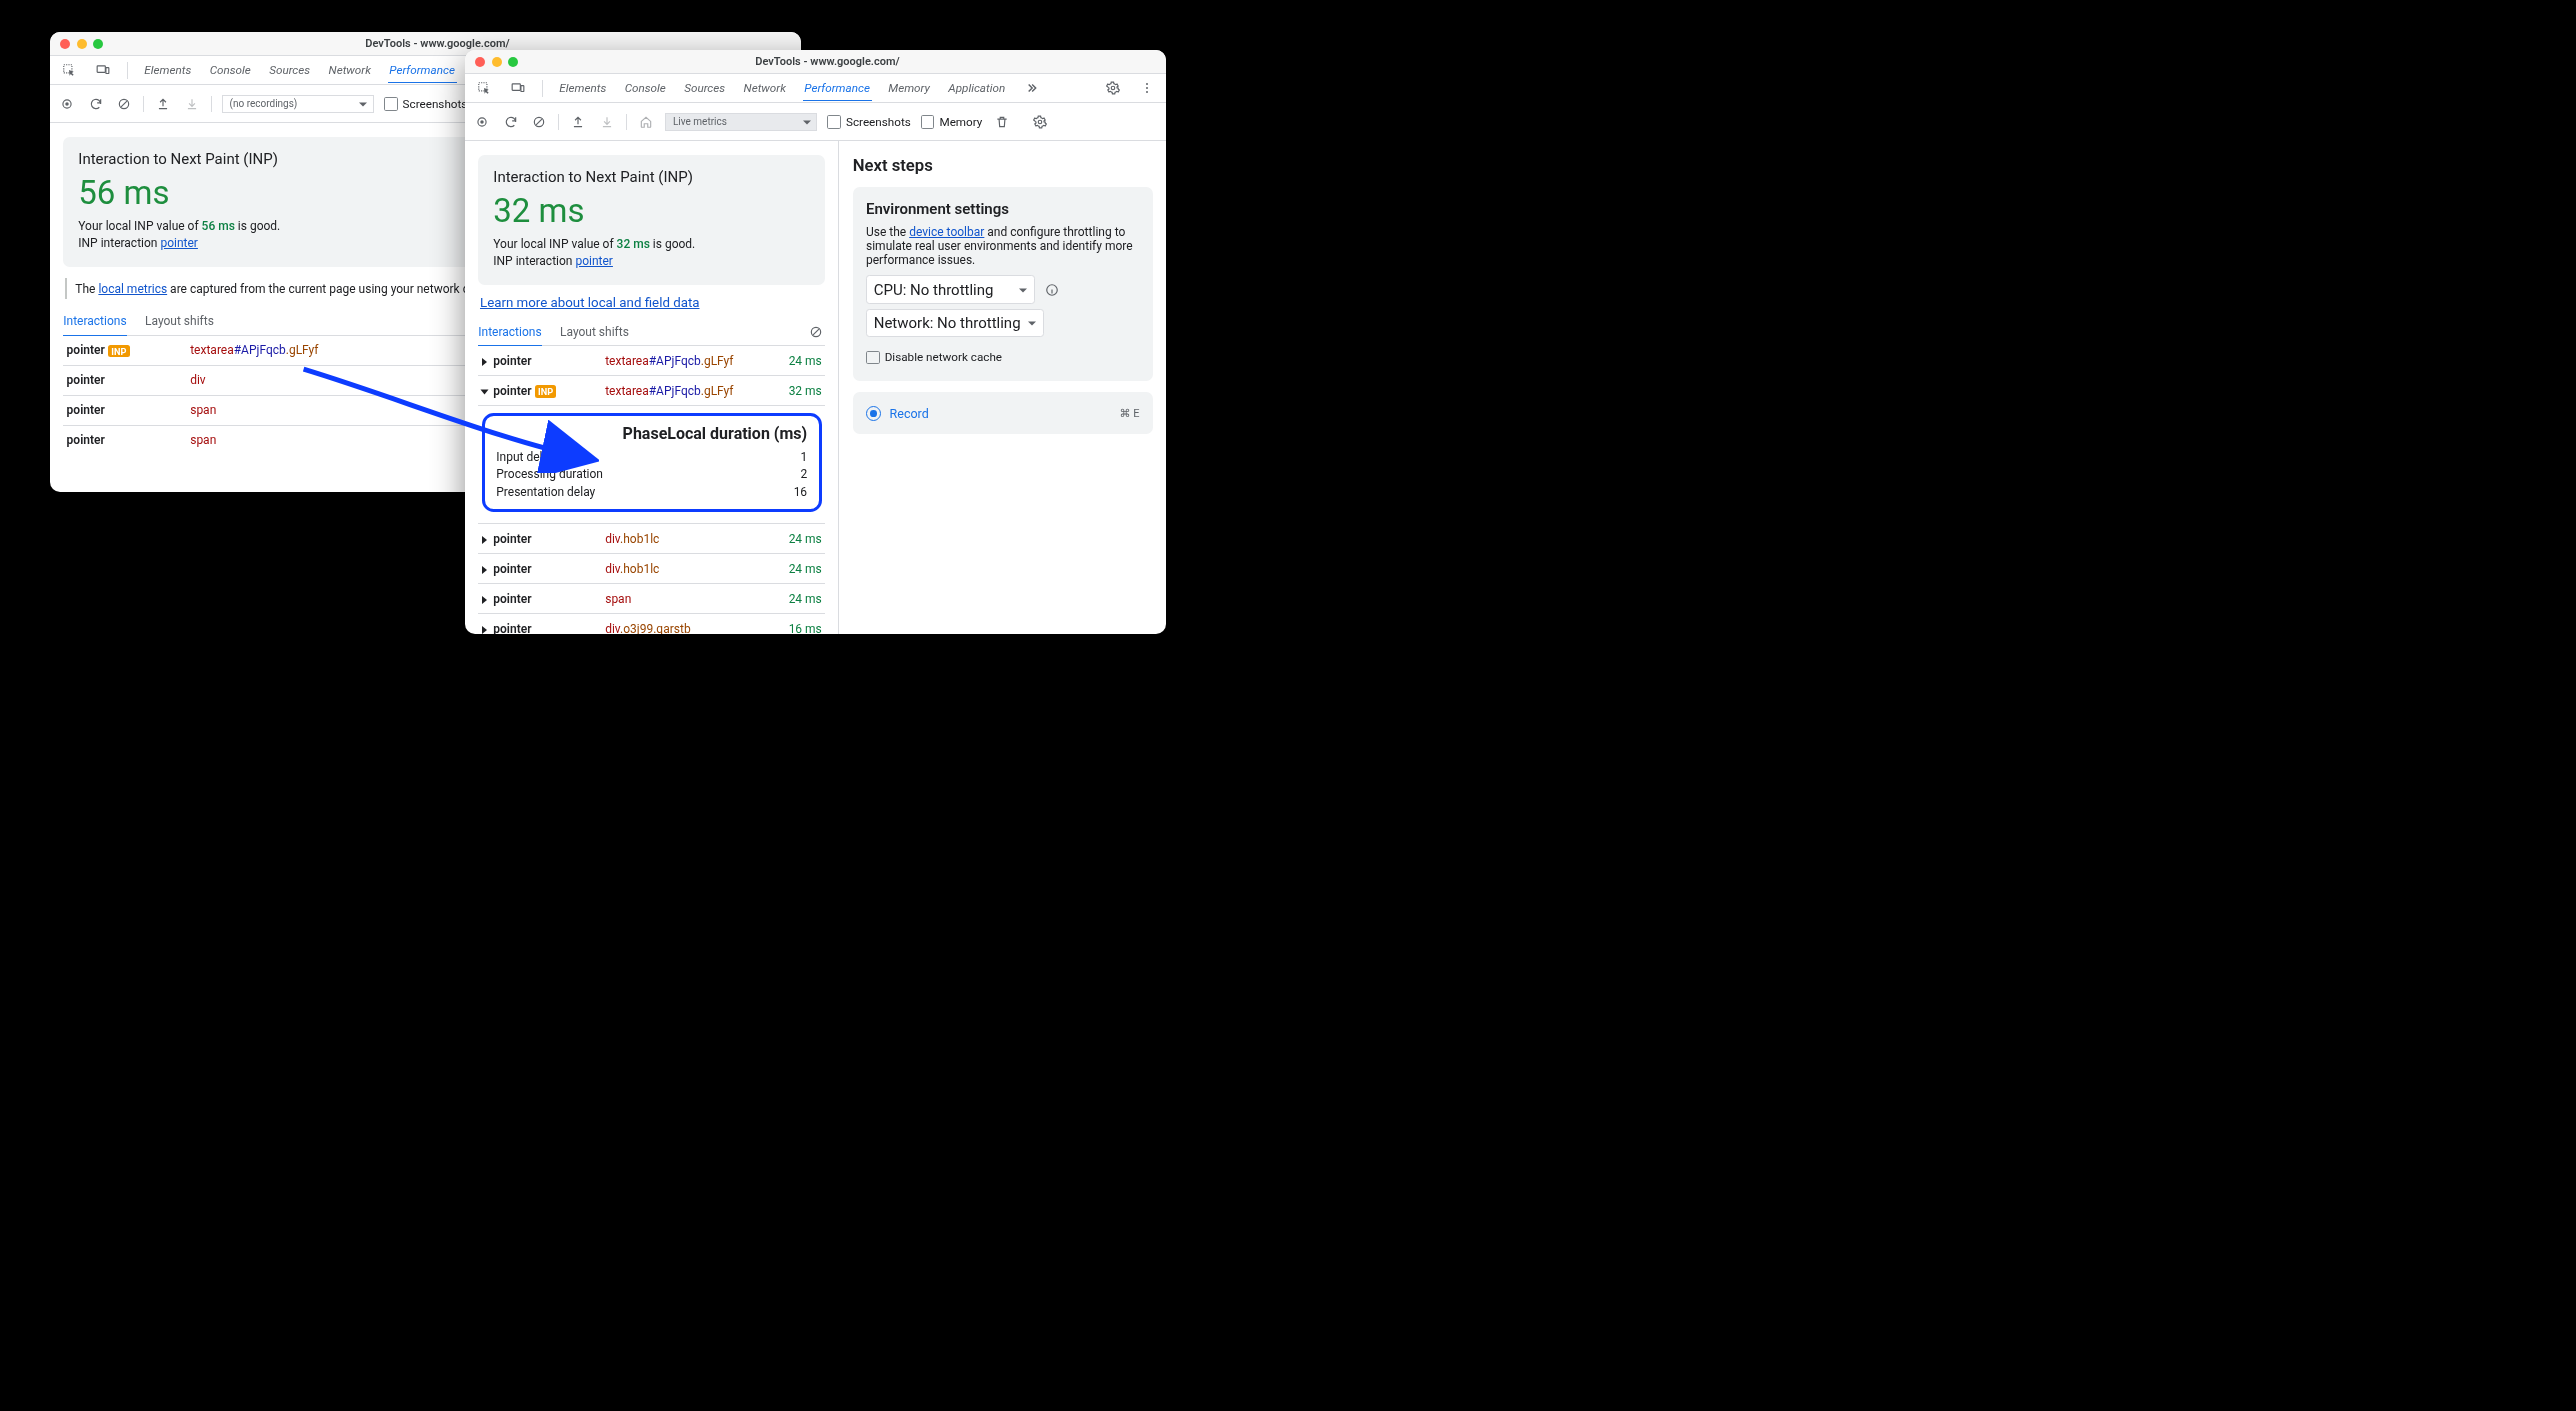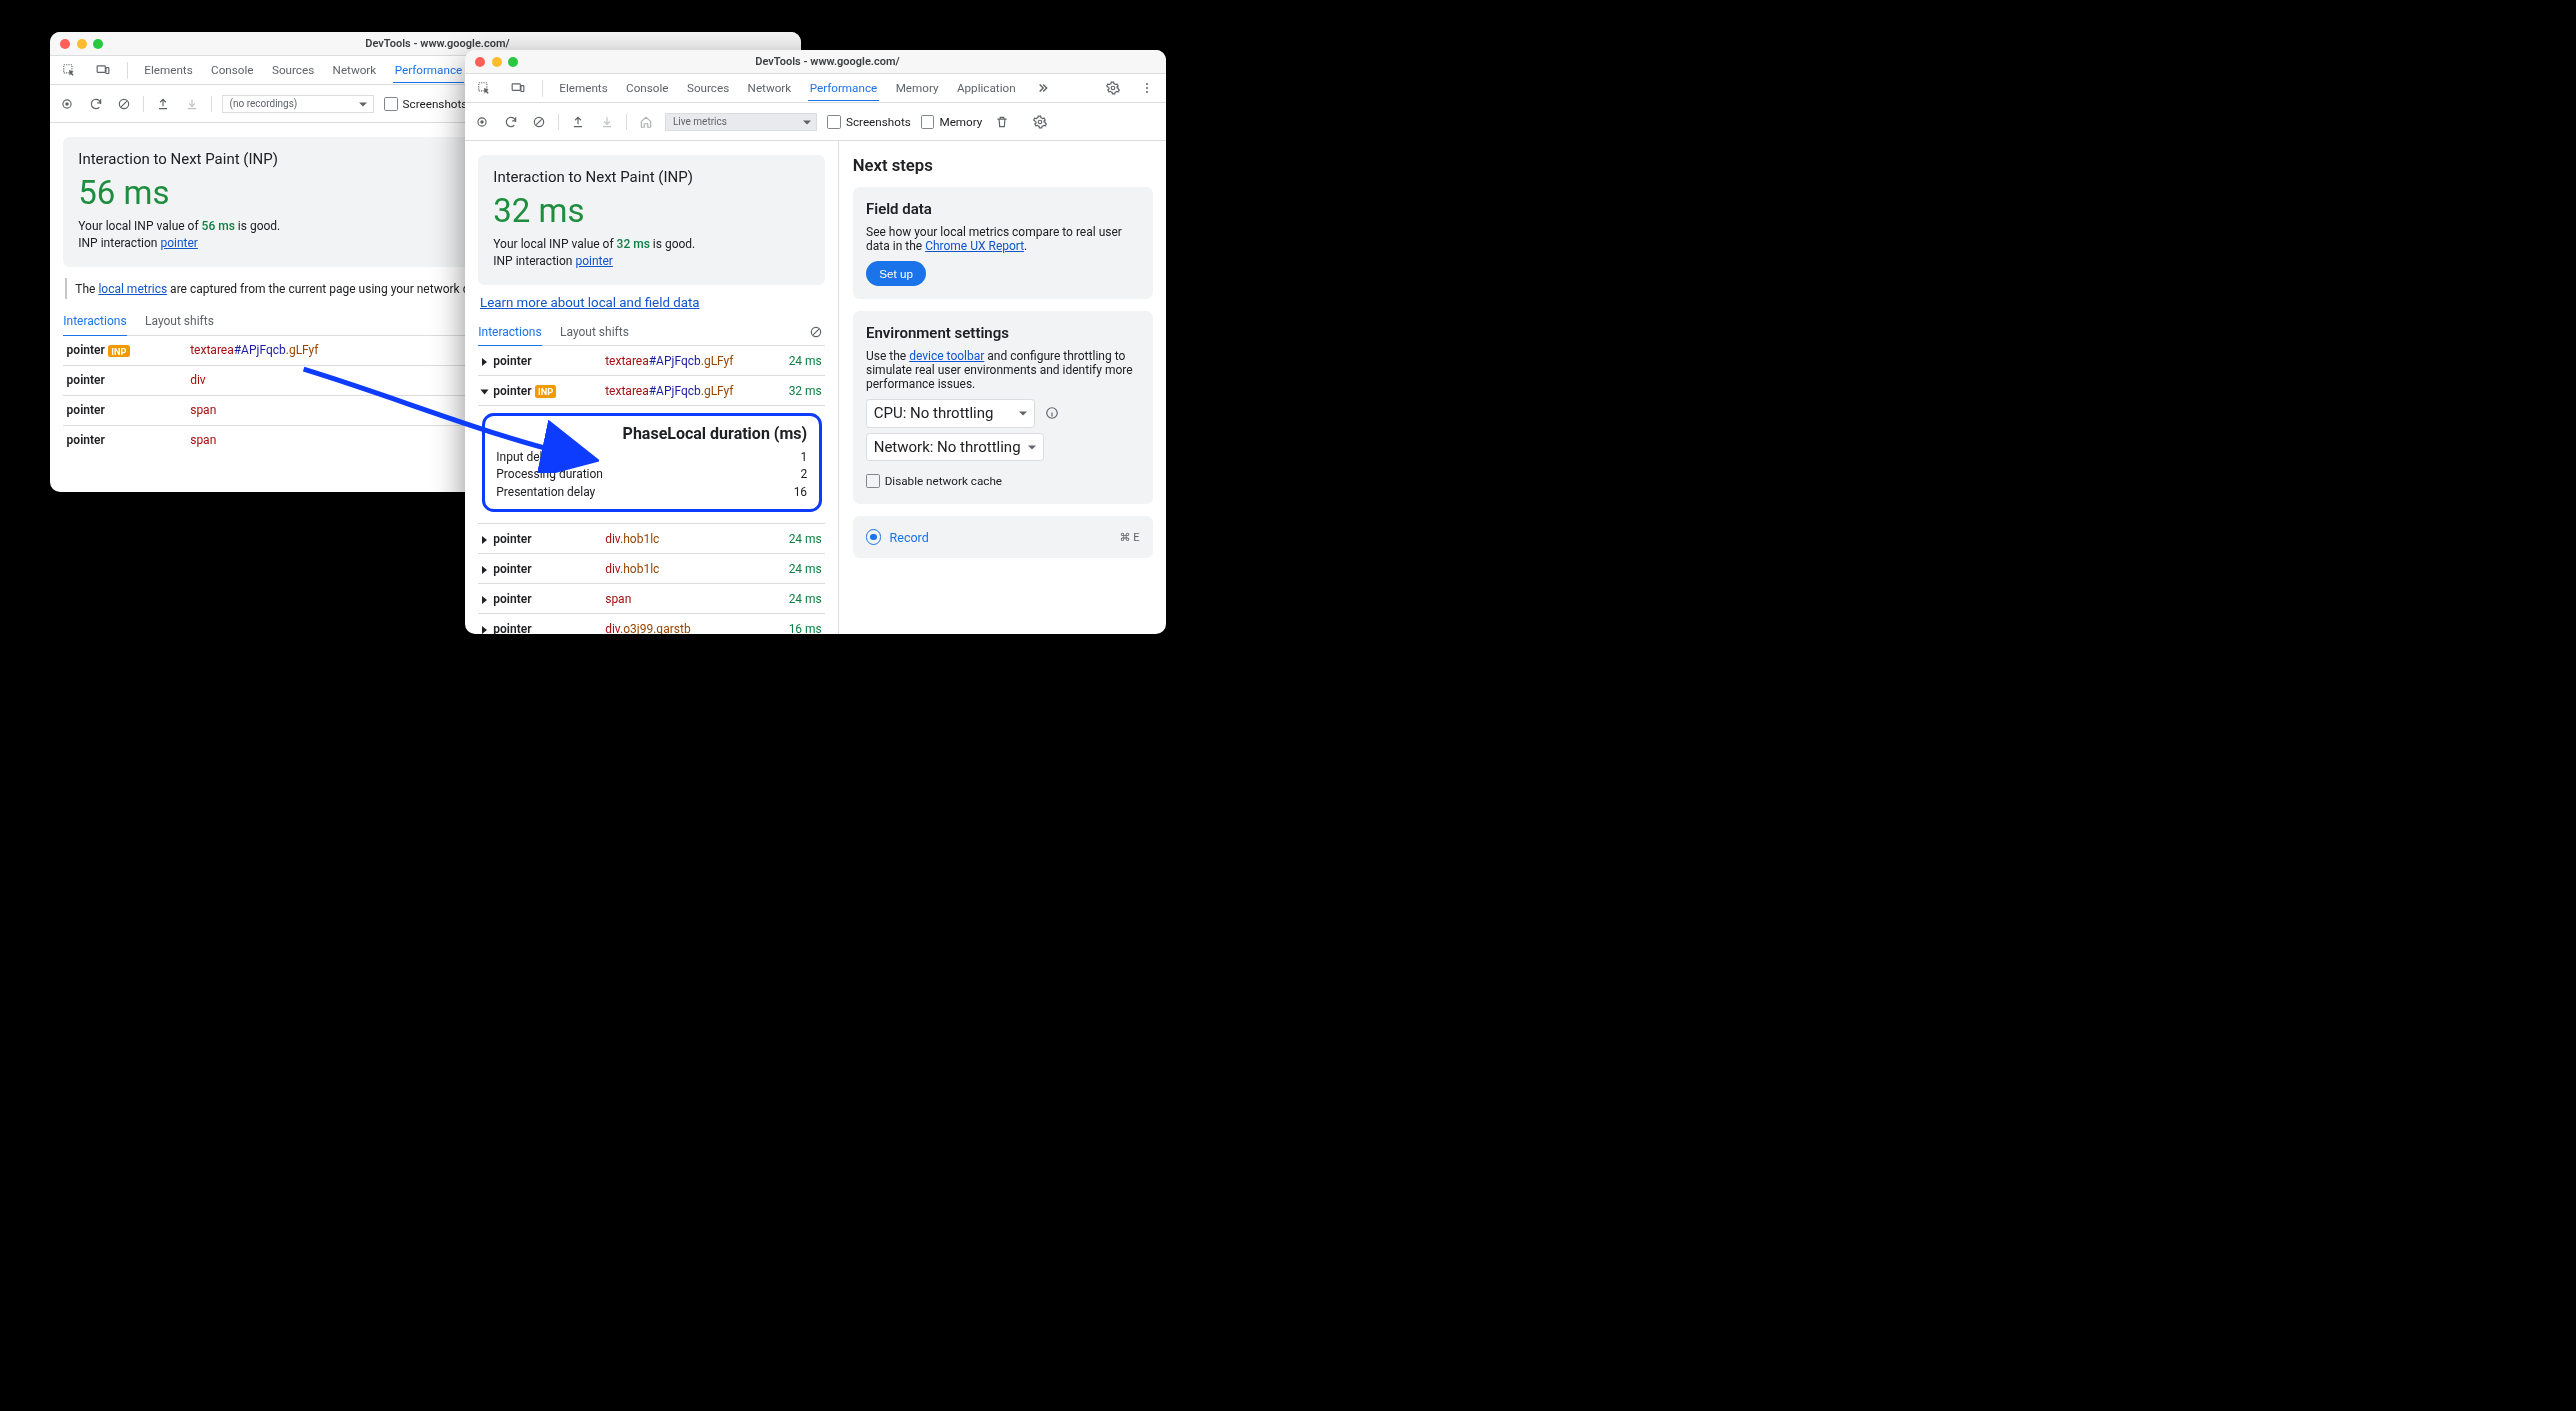--- a/index.html
+++ b/index.html
@@ -25,21 +25,21 @@
   .window{position:absolute;background:#fff;border-radius:10px;box-shadow:0 10px 33px rgba(0,0,0,.45);overflow:hidden;display:flex;flex-direction:column;}
   .w1{left:50px;top:32px;width:751px;height:460px;}
   .w2{left:465px;top:50px;width:701px;height:584px;z-index:2;}
   .titlebar{height:23.4px;display:flex;align-items:center;position:relative;border-bottom:0.8px solid var(--border);background:#f7f7f7;}
   .lights{display:flex;gap:6.7px;align-items:center;padding-left:10px;}
   .light{width:10px;height:10px;border-radius:50%;}
   .lr{background:var(--traffic-red);} .ly{background:var(--traffic-yel);} .lg{background:var(--traffic-grn);}
   .wtitle{position:absolute;left:0;right:0;text-align:center;font-size:11px;color:#3c4043;font-weight:600;margin-left:24px;}
   .tabbar{display:flex;align-items:center;gap:15px;padding:0 10px;height:28px;border-bottom:0.8px solid var(--border);font-size:11.7px;color:var(--muted);}
   .tabbar .spacer{flex:1;}
-  .tabbar .tab{padding:5px 1.7px;cursor:default;}
+  .tabbar .tab{padding:5px 1.7px;cursor:default;font-style:italic;}
   .tabbar .tab.active{color:var(--blue);border-bottom:1.7px solid var(--blue);margin-bottom:-0.8px;}
   .iconbtn{display:inline-flex;align-items:center;justify-content:center;width:18.4px;height:18.4px;color:var(--muted);}
   .iconbtn svg{width:14px;height:14px;}
   .divider{width:0.8px;height:16.7px;background:var(--border);}
   .toolbar{display:flex;align-items:center;gap:10px;padding:5px 8.3px;height:27px;border-bottom:0.8px solid var(--border);font-size:11.7px;color:var(--muted);}
   .toolbar .select{border:0.8px solid var(--border);border-radius:0;padding:2.5px 18.4px 2.5px 6.7px;font-size:10px;color:var(--muted);position:relative;background:#fff;min-width:125px;}
   .toolbar .select.live{background:#e8eaed;color:var(--muted);}
   .toolbar .select::after{content:"";position:absolute;right:5.8px;top:50%;transform:translateY(-40%);border-left:4.2px solid transparent;border-right:4.2px solid transparent;border-top:4.2px solid var(--muted);}
   .cbx{width:11.7px;height:11.7px;border:1.3px solid #80868b;border-radius:1.7px;display:inline-block;flex:none;}
   .chklabel{display:inline-flex;align-items:center;gap:5px;font-size:11.7px;color:var(--text);}
@@ -385,25 +385,20 @@
     <td style="width:117px;"><span class="tri"></span><b style="font-weight:600">pointer</b></td>
     <td class="selseg"><span class="el">div</span><span class="cl">.o3j99</span><span class="cl">.qarstb</span></td>
     <td class="dur" style="width:58px;">16 ms</td>
               </tr>
             </tbody>
         </table>
       </div>
       <div class="sidebar">
         <div class="h-side">Next steps</div>
         <div class="sidecard">
-          <h4>Field data</h4>
-          <p><span>See how your local metrics compare to real user data in the </span><span class="link">Chrome UX Report</span><span>.</span></p>
-          <button class="btn">Set up</button>
-        </div>
-        <div class="sidecard">
           <h4>Environment settings</h4>
           <p><span>Use the </span><span class="link">device toolbar</span><span> and configure throttling to simulate real user environments and identify more performance issues.</span></p>
           <div class="row-flex">
             <span class="selectbox">CPU: No throttling</span>
             <span class="iconbtn">
                 <svg viewBox="0 0 24 24" fill="none" stroke="currentColor" stroke-width="2">
                   <circle cx="12" cy="12" r="9"></circle>
                   <path d="M12 8h.01M11 12h1v5h1"></path>
                 </svg>
               </span>

